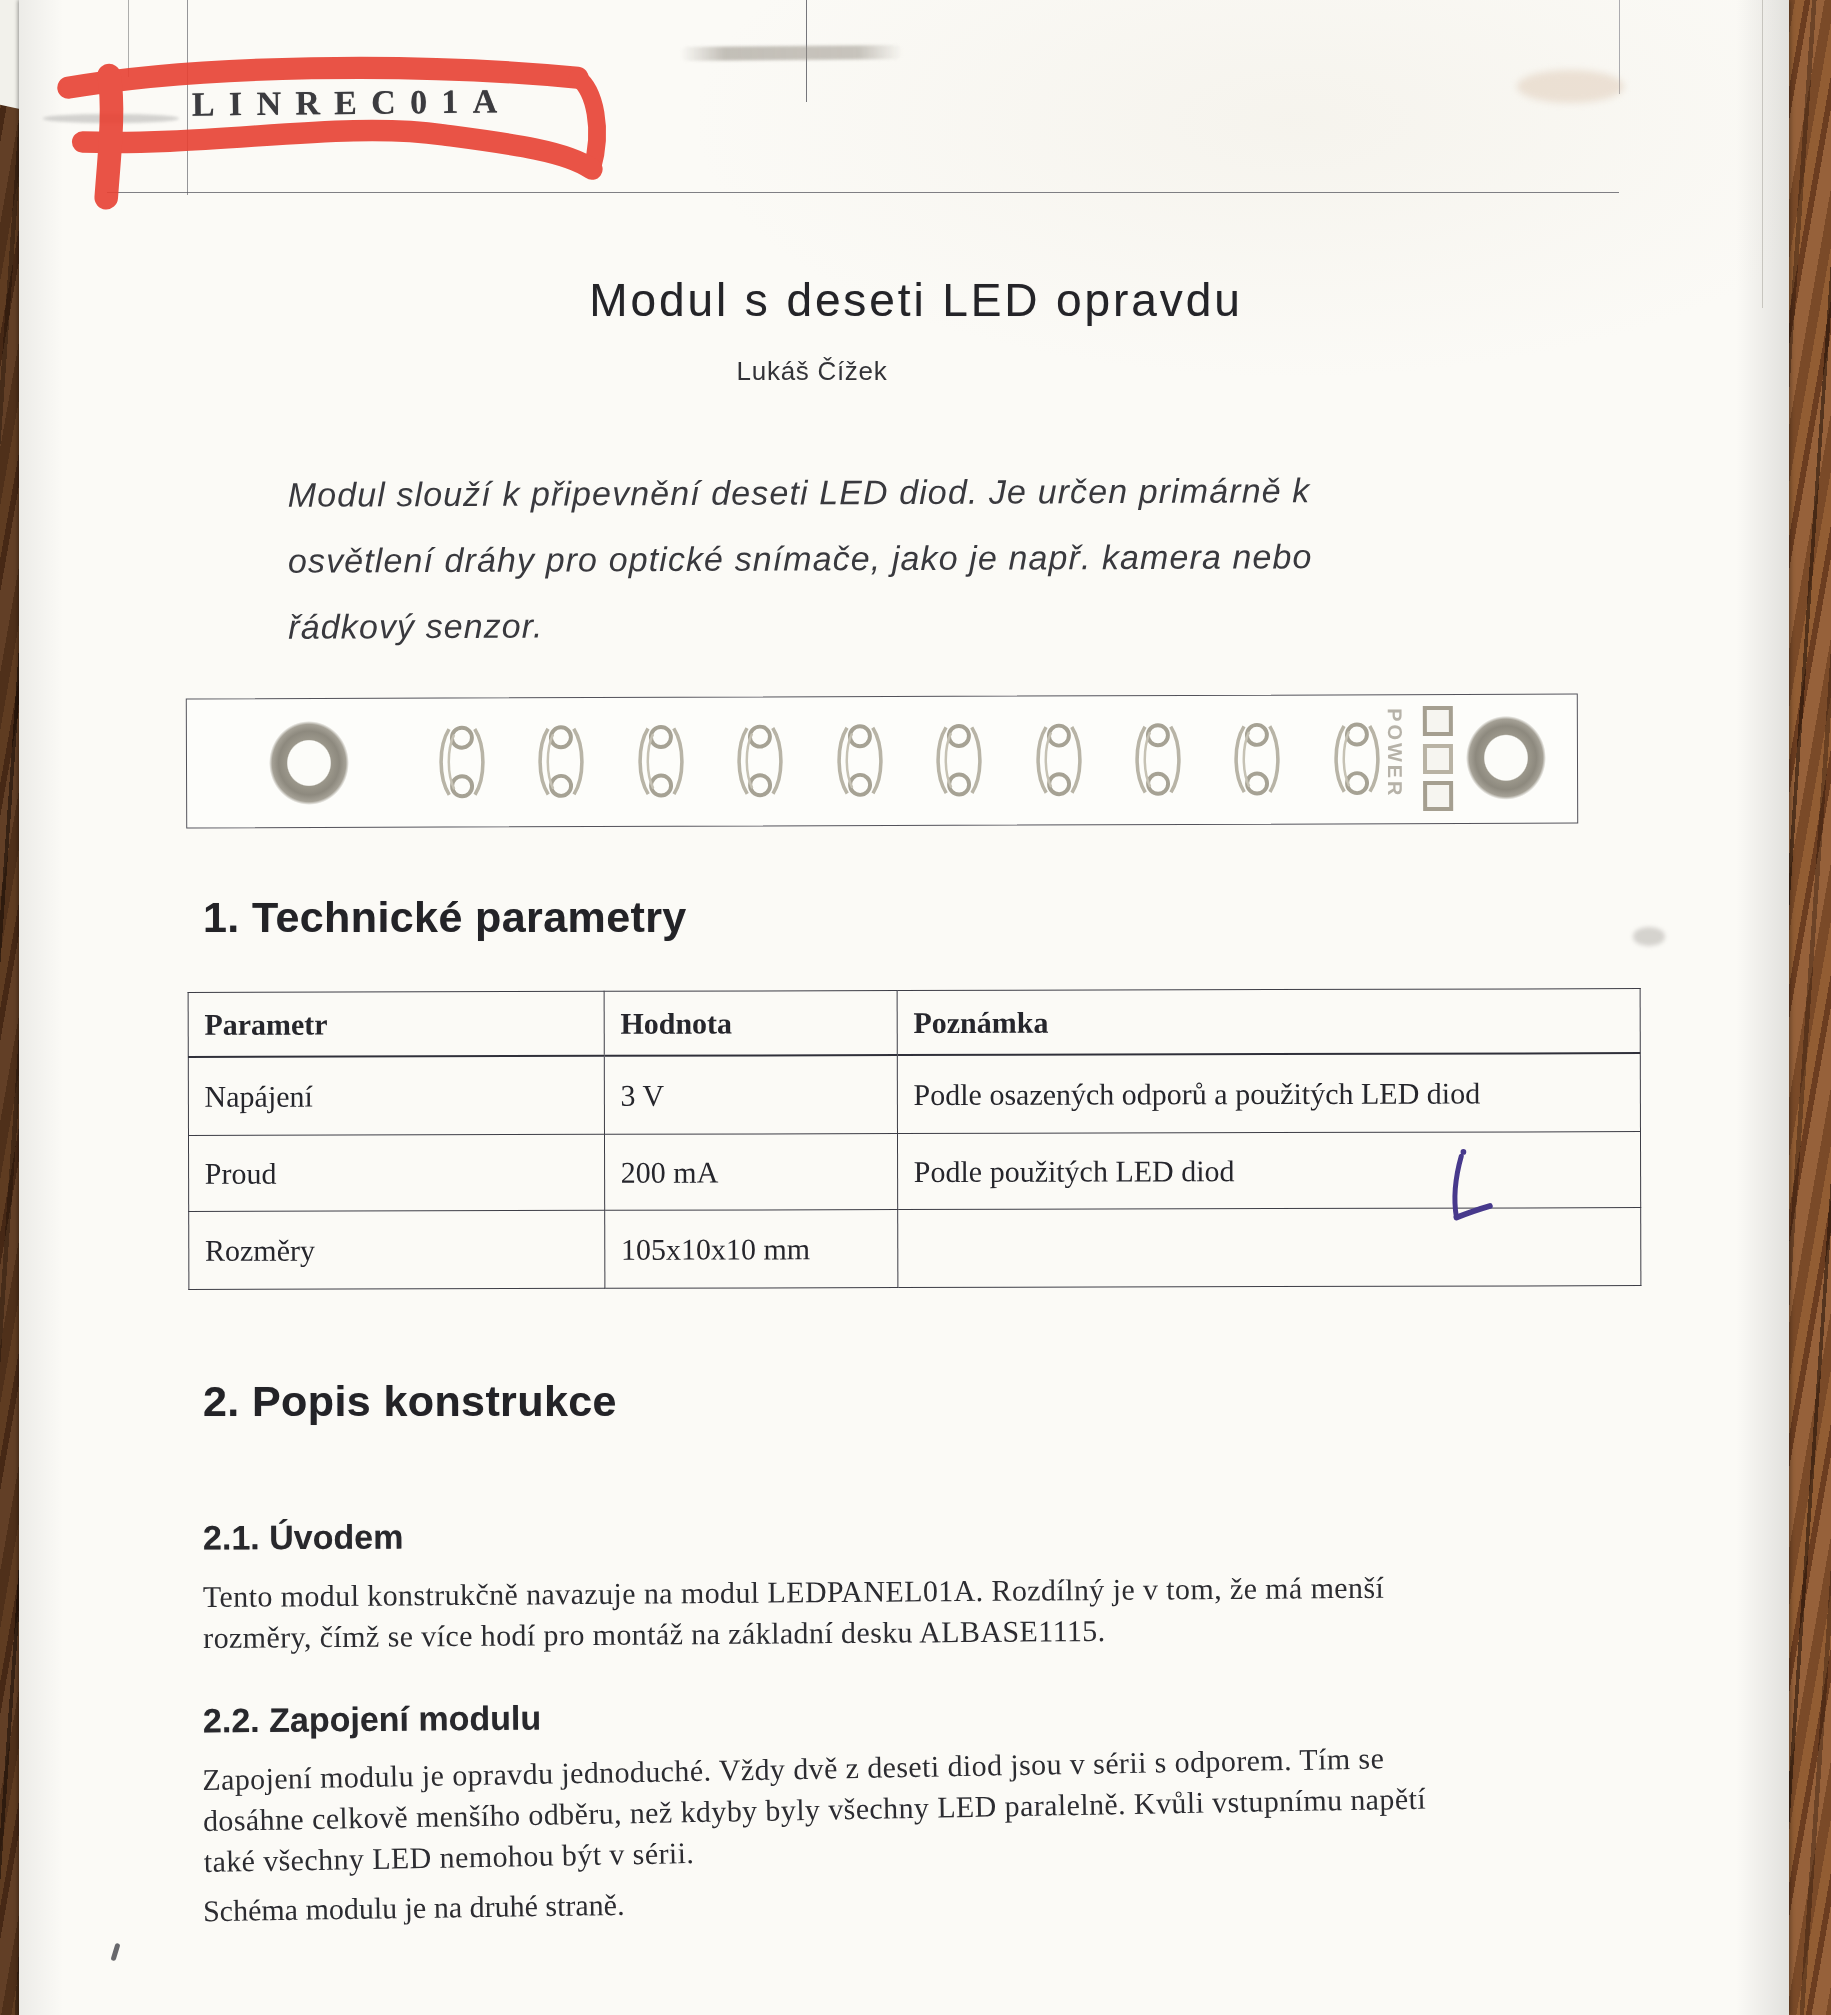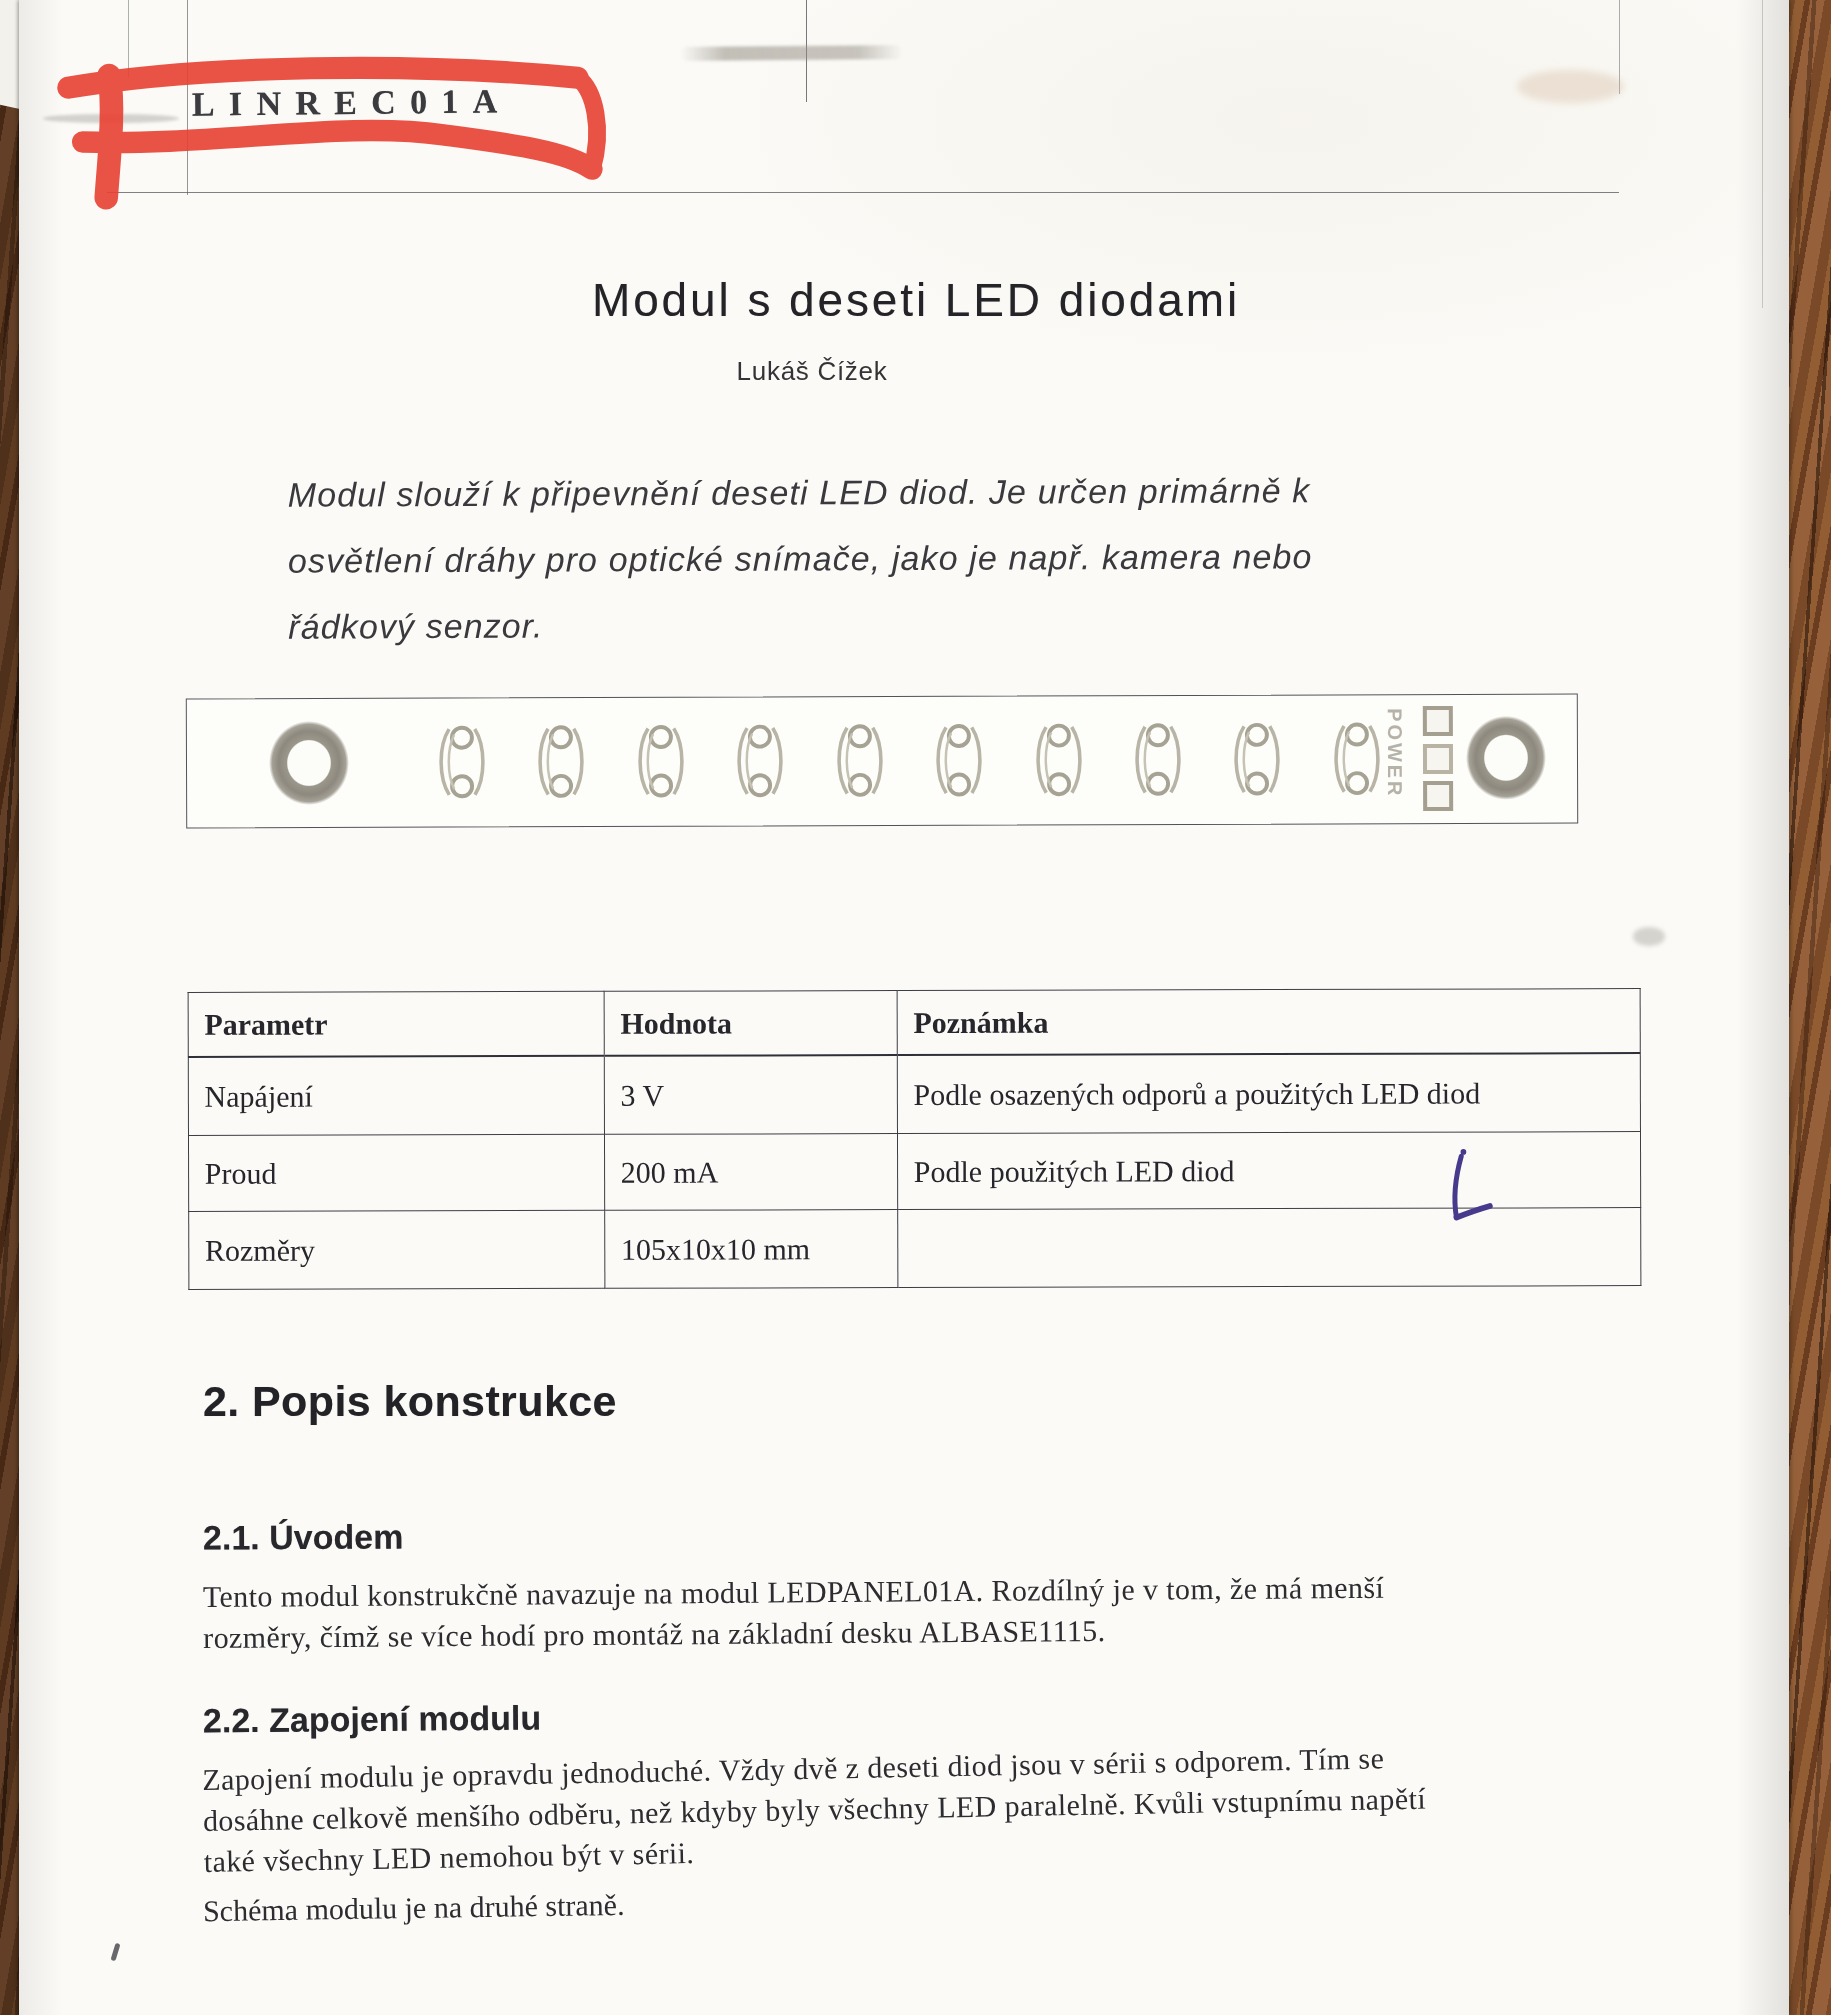--- a/index.html
+++ b/index.html
@@ -114,21 +114,21 @@
   <svg class="marker-svg" width="615" height="200" viewBox="0 0 860 280">
     <g fill="none" stroke="#e84133" stroke-linecap="round">
       <path d="M35 92 C220 60 520 56 748 78" stroke-width="31"></path>
       <path d="M748 78 C772 96 784 150 768 206" stroke-width="25"></path>
       <path d="M55 168 C240 174 420 138 560 158 C650 170 732 180 768 206" stroke-width="30"></path>
       <path d="M92 75 C100 120 92 190 88 246" stroke-width="33"></path>
     </g>
   </svg>
 
   <div class="title-row">
-    <span class="doc-title ink">Modul s deseti LED diodami</span>
+    <span class="doc-title ink">Modul s deseti LED opravdu</span>
   </div>
   <div class="author-row">
     <span class="doc-author">Lukáš Čížek</span>
   </div>
 
   <div class="intro">
     <div>Modul slouží k připevnění deseti LED diod. Je určen primárně k</div>
     <div>osvětlení dráhy pro optické snímače, jako je např. kamera nebo</div>
     <div>řádkový senzor.</div>
   </div>
@@ -227,20 +227,21 @@
           <path d="M24 24 C14 44 14 80 24 100" stroke="#c6c2b4" stroke-width="3.5"></path>
         </g>
       </svg>
 
     <span class="power-label">POWER</span>
     <div class="pad pad-1"></div>
     <div class="pad pad-2"></div>
     <div class="pad pad-3"></div>
   </div>
 
+  <div class="h1 h1-1 ink">1. Technické parametry</div>
 
   <div class="table-wrap serif">
     <table class="params">
       <colgroup>
           <col style="width:416px">
           <col style="width:293px">
           <col style="width:743px">
         </colgroup>
       <thead>
         <tr>

